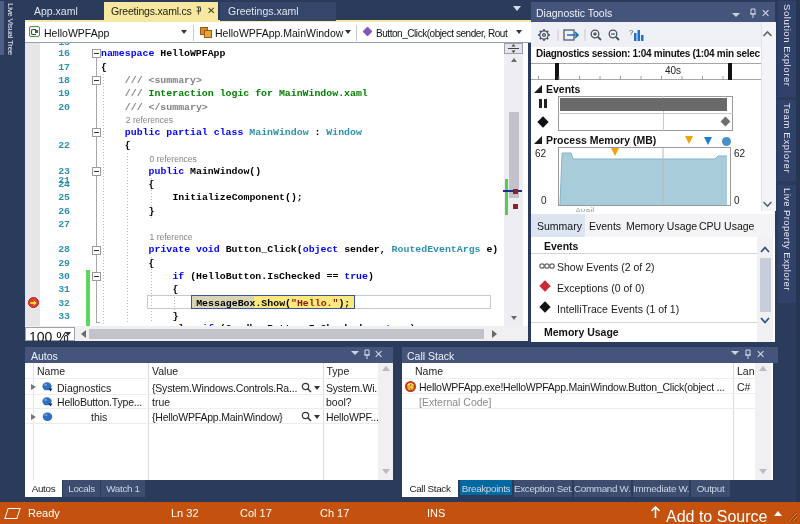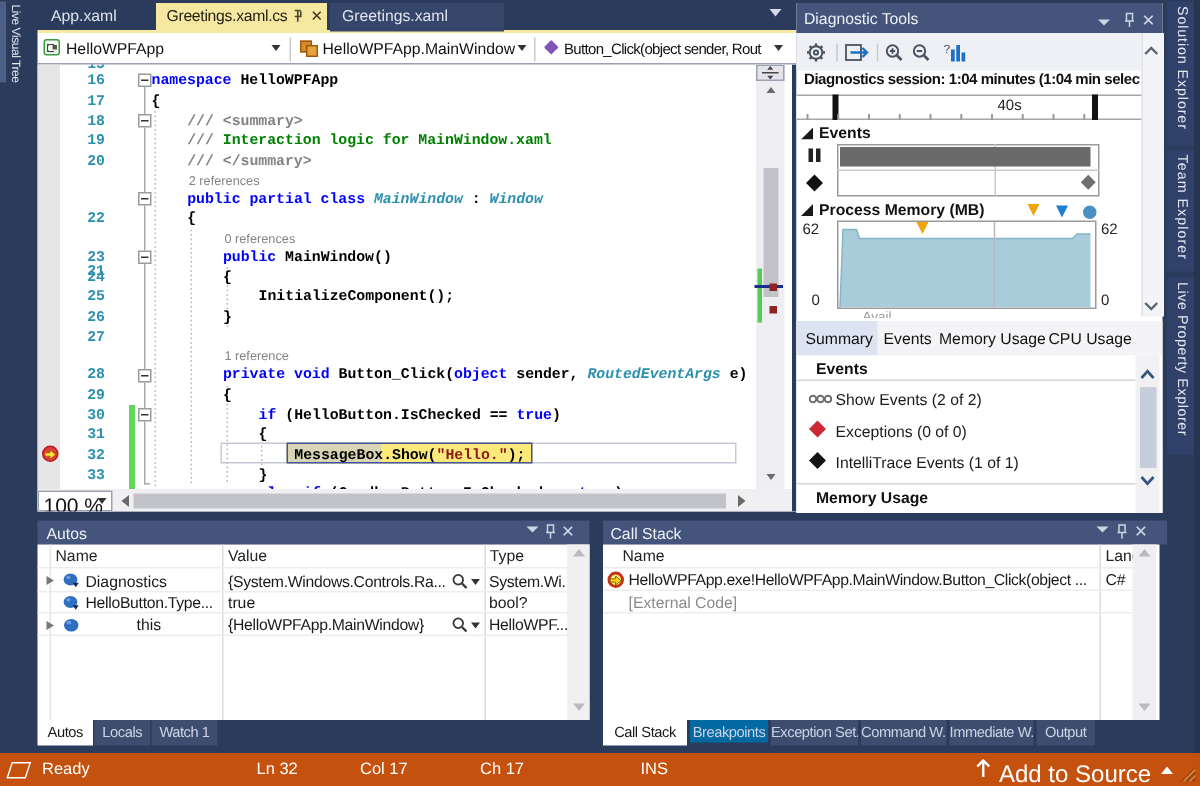--- a/index.html
+++ b/index.html
@@ -2,21 +2,21 @@
 <html><head>
 <meta charset="utf-8">
 <style>
   html,body{margin:0;padding:0;}
   body{width:800px;height:524px;overflow:hidden;background:#2b3b5c;font-family:"Liberation Sans",sans-serif;}
   .abs{position:absolute;}
   svg{display:block;}
   #stage{position:relative;width:800px;height:524px;}
   .vtext{writing-mode:vertical-rl;white-space:nowrap;}
   .kw{color:#0000ff;}
-  .ty{color:#2b91af;font-style:italic;}
+  .ty{color:#2b91af;}
   .cm{color:#008000;}
   .gy{color:#838383;}
   .codeline{position:absolute;font-family:"Liberation Mono",monospace;font-size:9.9px;font-weight:bold;line-height:13.35px;white-space:pre;color:#000;}
   .lnum{position:absolute;font-family:"Liberation Mono",monospace;font-size:9.9px;font-weight:bold;line-height:13.35px;color:#2b91af;width:30px;text-align:right;}
   .cl{position:absolute;font-size:8.5px;color:#848484;line-height:12px;}
   .fold{position:absolute;width:9px;height:9px;background:#fff;border:1px solid #9b9b9b;box-sizing:border-box;}
   .fold::after{content:"";position:absolute;left:1px;right:1px;top:3px;border-top:1px solid #333;}
   .guide{position:absolute;width:1px;background-image:linear-gradient(to bottom,#bbb 1px,transparent 1px);background-size:1px 3px;}
   .wtab{position:absolute;font-size:9.8px;letter-spacing:-0.3px;line-height:17px;text-align:center;white-space:nowrap;overflow:hidden;}
   .diamond{position:absolute;width:7px;height:7px;transform:rotate(45deg);}

